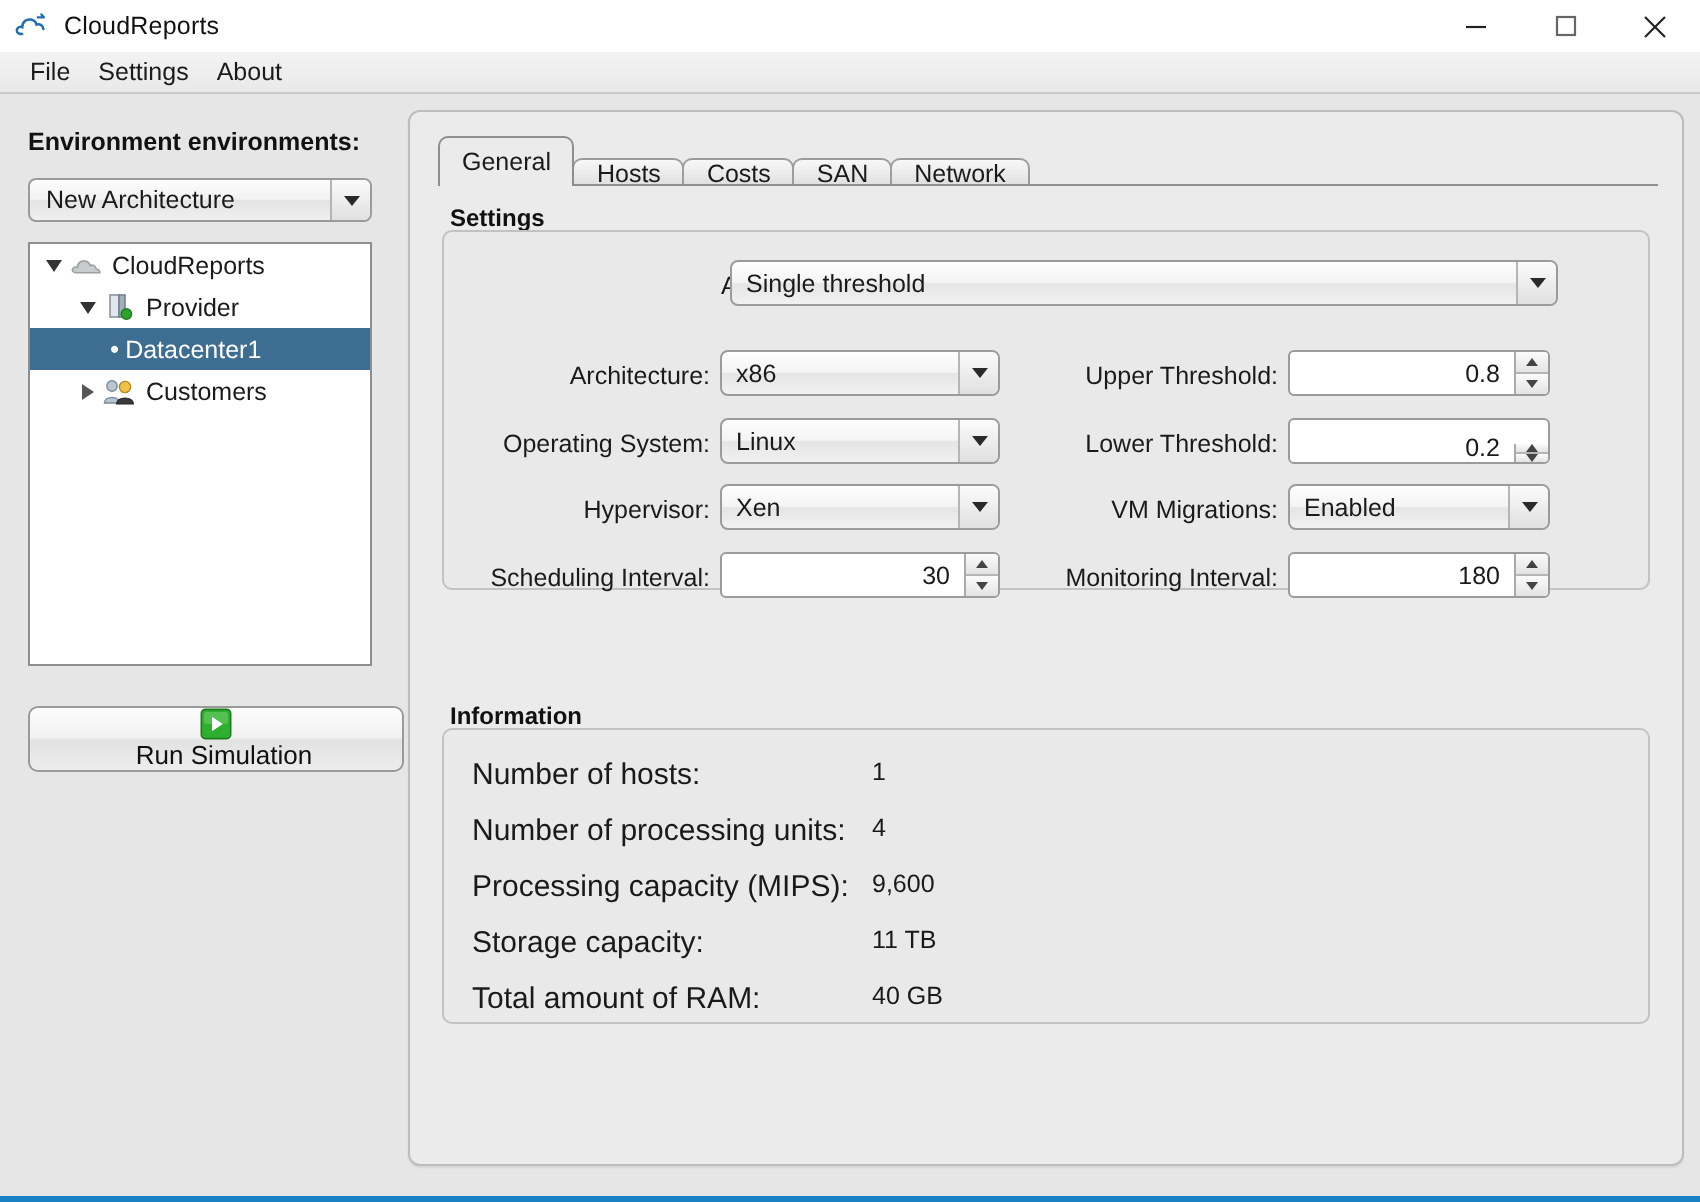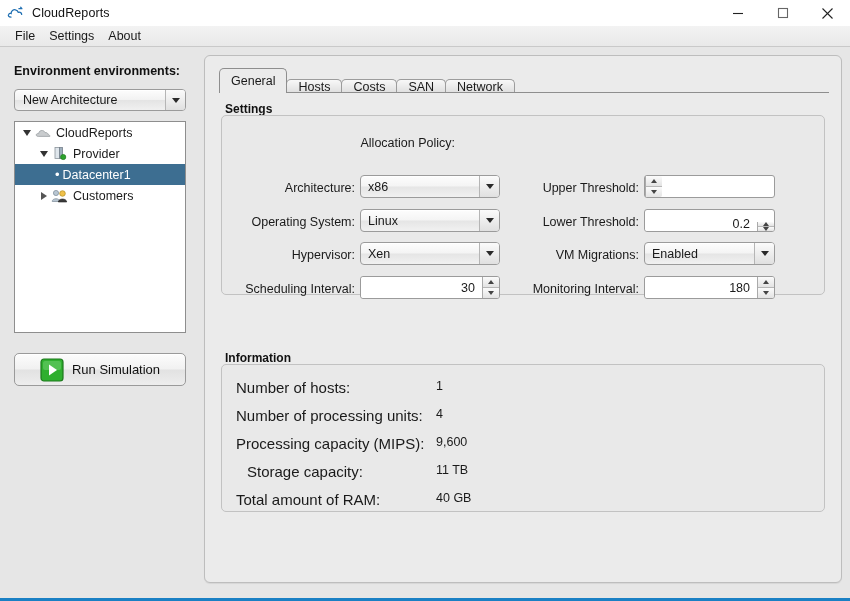--- a/index.html
+++ b/index.html
@@ -88,25 +88,26 @@
   .twist {
     width: 14px; display:flex; align-items:center; justify-content:center; flex:none;
   }
   .tri-r { width:0;height:0;border-top:4px solid transparent;border-bottom:4px solid transparent;border-left:6px solid #555; }
   .tri-d { width:0;height:0;border-left:4px solid transparent;border-right:4px solid transparent;border-top:6px solid #333; }
   .ticon { width: 18px; flex:none; display:flex; align-items:center; justify-content:center; }
   .tlabel { margin-left: 4px; }
   .bullet { font-size: 13px; margin-right: 3px; }
 
   #run-btn {
-    position: absolute; left: 14px; top: 305px; width: 172px; height: 33px;
+    position: absolute; left: 14px; top: 305px; width: 188px; height: 33px;
     border: 1px solid #9a9a9a; border-radius: 5px;
     background: linear-gradient(#fcfcfc 0%, #f1f1f1 48%, #e2e2e2 52%, #ededed 100%);
     display: flex; align-items: center; justify-content: center;
     box-shadow: inset 0 1px 0 #fff;
+    flex-direction: column;
   }
   #run-btn .rlabel { font-size: 13px; margin-left: 8px; color: #111; }
 
   
   #rightpane {
     position: absolute; left: 204px; top: 55px; width: 638px; height: 528px;
     background: #ebebeb; border: 1px solid #bdbdbd; border-radius: 6px;
     box-shadow: 0 1px 1px rgba(0,0,0,.07);
   }
   #tabstrip {
@@ -293,20 +294,26 @@
       <div class="tab">Costs</div>
       <div class="tab">SAN</div>
       <div class="tab">Network</div>
     </div>
     <div id="tabline"></div>
 
     <div class="group-title" style="left:20px; top:46px;">Settings</div>
     <div class="group-box" style="left:16px; top:59px; width:604px; height:180px;"></div>
 
     <div class="fld-label" style="left:40px; top:80px; width:210px;">Allocation Policy:</div>
+    <div class="combo" style="left:160px; top:74px; width:414px;">
+      <span class="cbtext">Single threshold</span>
+      <span class="cb-arrow-box">
+          <i class="tri-down"></i>
+        </span>
+    </div>
 
     <div class="fld-label" style="left:40px; top:125px; width:110px;">Architecture:</div>
     <div class="combo" style="left:155px; top:119px; width:140px;">
       <span class="cbtext">x86</span>
       <span class="cb-arrow-box">
           <i class="tri-down"></i>
         </span>
     </div>
 
     <div class="fld-label" style="left:10px; top:159px; width:140px;">Operating System:</div>
@@ -333,20 +340,21 @@
             <i class="tri-up-s"></i>
           </div>
         <div>
             <i class="tri-dn-s"></i>
           </div>
       </span>
     </div>
 
     <div class="fld-label" style="left:300px; top:125px; width:134px;">Upper Threshold:</div>
     <div class="spin" style="left:439px; top:119px; width:131px;">
+      <span class="val">0.8</span>
       <span class="spin-btns">
         <div>
             <i class="tri-up-s"></i>
           </div>
         <div>
             <i class="tri-dn-s"></i>
           </div>
       </span>
     </div>
 
@@ -389,20 +397,20 @@
 
     <div class="info-label" style="left:31px; top:323px;">Number of hosts:</div>
     <div class="info-value" style="left:231px; top:323px;">1</div>
 
     <div class="info-label" style="left:31px; top:351px;">Number of processing units:</div>
     <div class="info-value" style="left:231px; top:351px;">4</div>
 
     <div class="info-label" style="left:31px; top:379px;">Processing capacity (MIPS):</div>
     <div class="info-value" style="left:231px; top:379px;">9,600</div>
 
-    <div class="info-label" style="left:42px; top:407px;">Storage capacity:</div>
+    <div class="info-label" style="left:31px; top:407px;">Storage capacity:</div>
     <div class="info-value" style="left:231px; top:407px;">11 TB</div>
 
     <div class="info-label" style="left:31px; top:435px;">Total amount of RAM:</div>
     <div class="info-value" style="left:231px; top:435px;">40 GB</div>
 
   </div>
 </div>
 
 </body></html>

